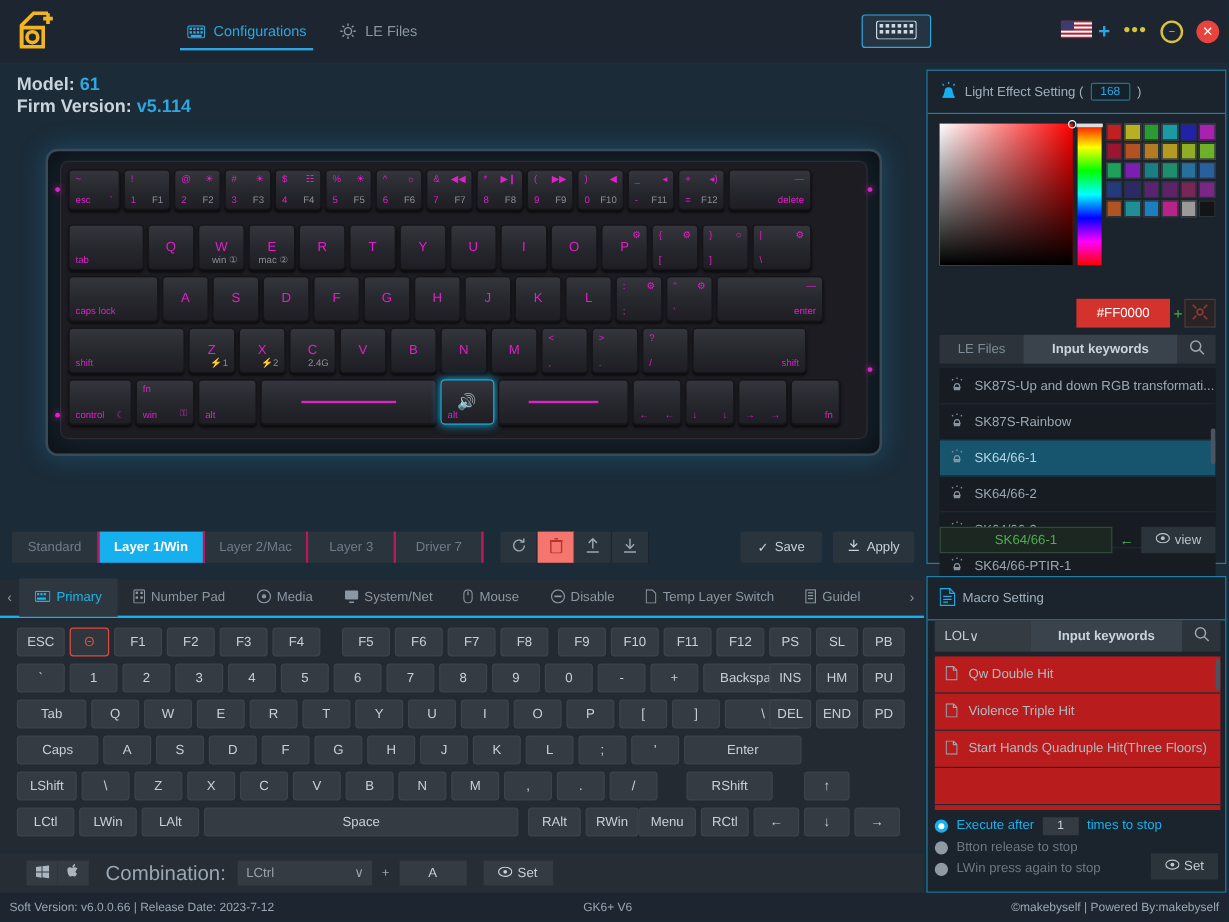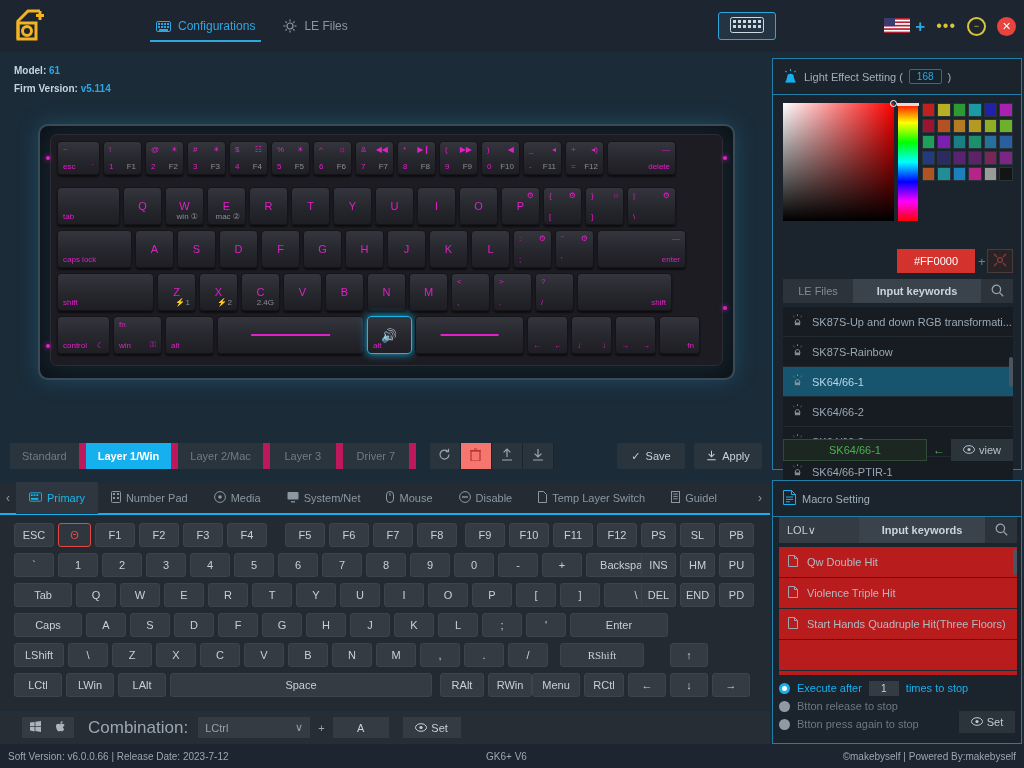--- a/index.html
+++ b/index.html
@@ -36,21 +36,21 @@
   }
   #winctl { position:absolute; right:8px; top:0; height:52px; display:flex; align-items:center; gap:11px; }
   .flagwrap { display:flex; align-items:center; gap:5px; }
   .plus { color:#2ea7e0; font-size:17px; font-weight:bold; line-height:1; }
   .dots { color:#d8c43a; font-size:16px; letter-spacing:1px; line-height:1; }
   .circbtn { width:19px; height:19px; border-radius:50%; display:flex; align-items:center; justify-content:center; font-size:13px; }
   .min { border:2px solid #d8c43a; color:#d8c43a; font-size:9px; }
   .close { background:#e8433c; color:#fff; font-size:11px; }
 
   
-  #modelinfo { position:absolute; left:14px; top:62px; font-size:10px; font-weight:bold; line-height:18px; }
+  #modelinfo { position:absolute; left:14px; top:62px; font-size:15px; font-weight:bold; line-height:18px; }
   #modelinfo .v { color:#2ea7e0; }
   #modelinfo .l { color:#c9d4dd; }
 
   
   #kbstage {
     position:absolute; left:38px; top:124px; width:697px; height:256px;
     background:#16222c; border:2px solid #3b4a57; border-radius:10px;
     box-shadow:0 0 22px rgba(40,150,200,.30), inset 0 0 30px rgba(0,0,0,.6);
   }
   #kbplate {
@@ -73,21 +73,21 @@
   .vk.sel .ctr { color:#19b6ea; }
   .led { position:absolute; width:4px; height:4px; border-radius:50%; background:#e020c8; box-shadow:0 0 5px #e020c8; }
   .bar-ctr { position:absolute; left:50%; top:50%; transform:translate(-50%,-50%); width:55%; height:2px; background:#e020c8; }
 
   
   #layerbar { position:absolute; left:10px; top:442px; width:752px; height:28px; display:flex; align-items:center; }
   .lseg { height:26px; display:flex; align-items:center; }
   .ltab {
     height:26px; min-width:73px; padding:0 12px; background:#2a343d; color:#6f7c88;
     display:flex; align-items:center; justify-content:center; font-size:11px; cursor:pointer;
-    border-right:7px solid #be185d;
+    border-right:2px solid #be185d;
   }
   .ltab.active { background:#17b0ef; color:#fff; font-weight:bold; }
   .toolgrp { display:flex; margin-left:14px; }
   .tbtn {
     width:31px; height:26px; background:#2a343d; color:#9aa7b3;
     display:flex; align-items:center; justify-content:center; cursor:pointer;
     border-right:1px solid #1b2530; font-size:12px;
   }
   .tbtn.danger { background:#f4766e; color:#b9352c; }
   .rbtns { margin-left:auto; display:flex; gap:9px; }
@@ -750,21 +750,21 @@
     <div class="k" style="left: 112px; top: 126px; width: 40px;">Z</div>
     <div class="k" style="left: 156px; top: 126px; width: 40px;">X</div>
     <div class="k" style="left: 200px; top: 126px; width: 40px;">C</div>
     <div class="k" style="left: 244px; top: 126px; width: 40px;">V</div>
     <div class="k" style="left: 288px; top: 126px; width: 40px;">B</div>
     <div class="k" style="left: 332px; top: 126px; width: 40px;">N</div>
     <div class="k" style="left: 376px; top: 126px; width: 40px;">M</div>
     <div class="k" style="left: 420px; top: 126px; width: 40px;">,</div>
     <div class="k" style="left: 464px; top: 126px; width: 40px;">.</div>
     <div class="k" style="left: 508px; top: 126px; width: 40px;">/</div>
-    <div class="k" style="left: 560px; top: 126px; width: 84px; font-family: Liberation Serif, serif;">RShift</div>
+    <div class="k" style="left: 572px; top: 126px; width: 72px;">RShift</div>
     <div class="k" style="left: 670px; top: 126px; width: 38px;">↑</div>
     <div class="k" style="left: 14px; top: 156px; width: 48px;">LCtl</div>
     <div class="k" style="left: 66px; top: 156px; width: 48px;">LWin</div>
     <div class="k" style="left: 118px; top: 156px; width: 48px;">LAlt</div>
     <div class="k" style="left: 170px; top: 156px; width: 262px;">Space</div>
     <div class="k" style="left: 440px; top: 156px; width: 44px;">RAlt</div>
     <div class="k" style="left: 488px; top: 156px; width: 44px;">RWin</div>
     <div class="k" style="left: 532px; top: 156px; width: 48px;">Menu</div>
     <div class="k" style="left: 584px; top: 156px; width: 40px;">RCtl</div>
     <div class="k" style="left: 628px; top: 156px; width: 38px;">←</div>
@@ -1031,21 +1031,21 @@
       <span>Execute after</span>
       <span id="mtimes">1</span>
       <span>times to stop</span>
     </div>
     <div class="opt off">
       <span class="radio"></span>
       <span>Btton release to stop</span>
     </div>
     <div class="opt off">
       <span class="radio"></span>
-      <span>Btton press again to stop</span>
+      <span>LWin press again to stop</span>
     </div>
     <div id="msetbtn">
       <span><svg width="12" height="9" viewBox="0 0 12 9">
             <ellipse cx="6" cy="4.5" rx="5.5" ry="3.8" fill="none" stroke="#c3ccd4"></ellipse>
             <circle cx="6" cy="4.5" r="1.6" fill="#c3ccd4"></circle>
           </svg></span>
       <span>Set</span>
     </div>
   </div>
 </div>

